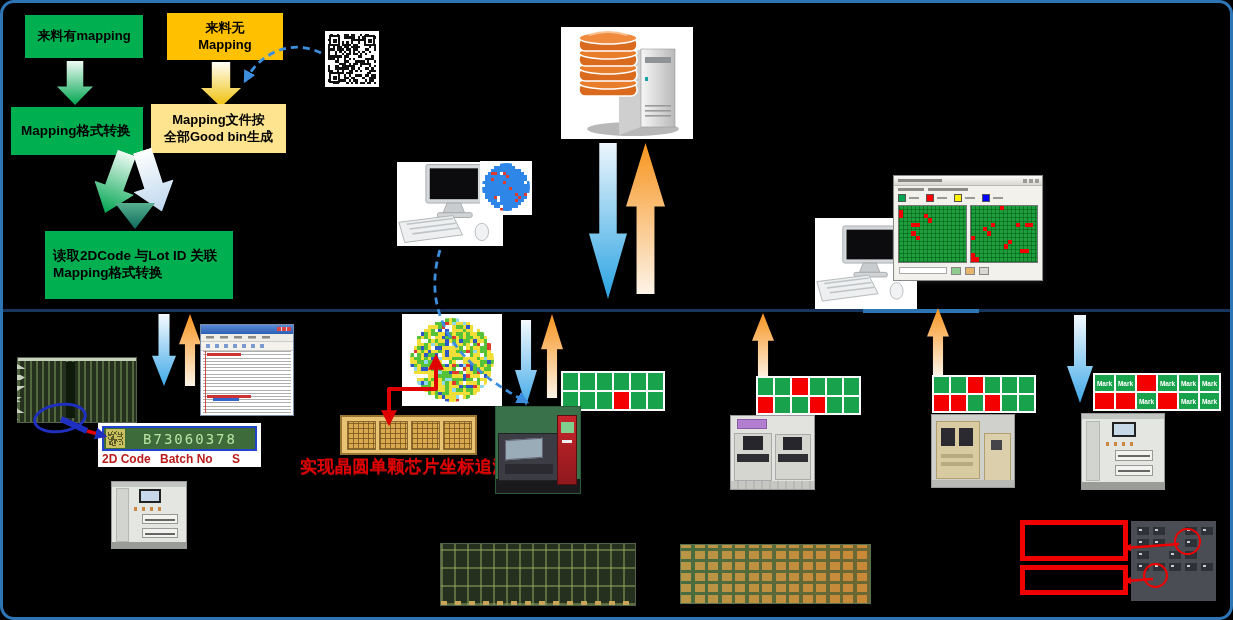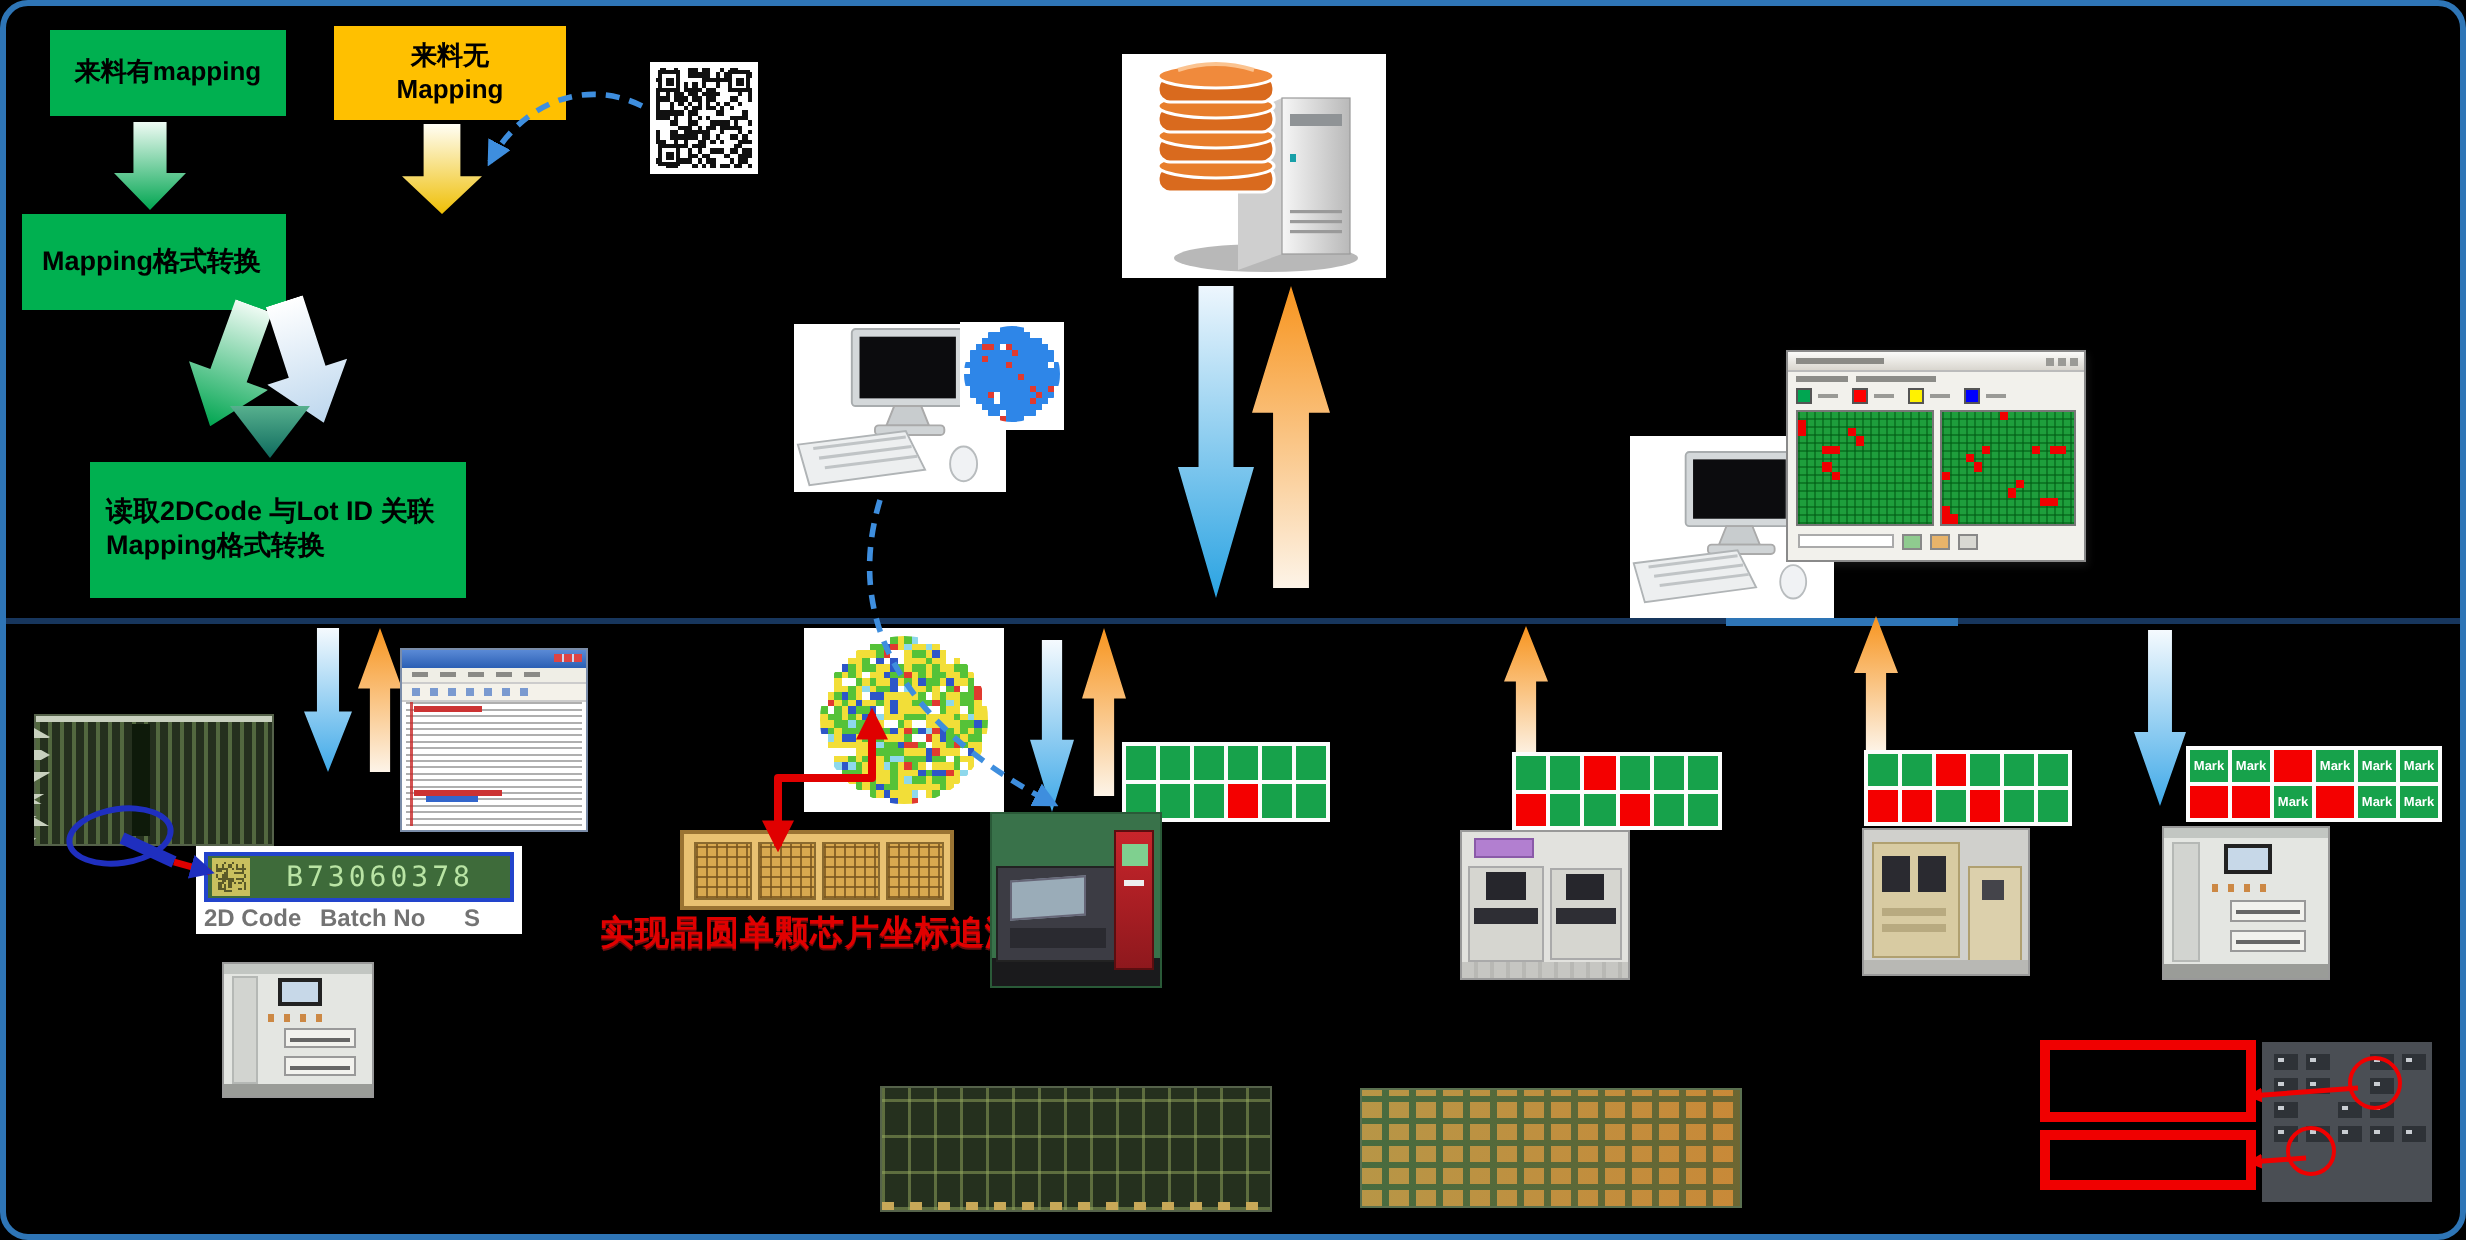--- a/index.html
+++ b/index.html
@@ -76,20 +76,22 @@
 <body>
 
 <div id="stage">
 
   <div class="abs flowbox gold" style="left:164px;top:10px;width:116px;height:47px;font-size:13px;">来料无
 Mapping</div>
   <div class="abs flowbox green" style="left:22px;top:12px;width:118px;height:43px;font-size:13px;">来料有mapping</div>
   <div class="abs ar-down g-green" style="left:54px;top:58px;width:36px;height:44px;"></div>
   <div class="abs ar-down g-gold" style="left:198px;top:59px;width:40px;height:45px;"></div>
   <div class="abs flowbox green" style="left:8px;top:104px;width:132px;height:48px;font-size:13.5px;justify-content:flex-start;text-align:left;padding-left:10px;">Mapping格式转换</div>
+  <div class="abs flowbox palegold" style="left:148px;top:101px;width:135px;height:49px;font-size:13px;">Mapping文件按
+全部Good bin生成</div>
 
   <div class="abs ar-down g-green" style="left:92px;top:148px;width:42px;height:64px;transform:rotate(20deg);"></div>
   <div class="abs ar-down g-bluepale" style="left:128px;top:146px;width:42px;height:64px;transform:rotate(-18deg);"></div>
   <div class="abs tri-down" style="left:112px;top:200px;width:40px;height:26px;background:linear-gradient(#57B08E,#0E6B5E);"></div>
 
   <div class="abs flowbox green" style="left:42px;top:228px;width:188px;height:68px;font-size:13.5px;justify-content:flex-start;text-align:left;padding:4px 8px;">读取2DCode 与Lot ID 关联
 Mapping格式转换</div>
 
   <div class="abs qrwrap" style="left:322px;top:28px;width:54px;height:56px;">
     <div class="qr" id="qr1" style="grid-template-columns: repeat(21, 1fr);">
@@ -1480,21 +1482,21 @@
             <div></div>
             <div></div>
             <div></div>
             <div></div>
             <div></div>
             <div></div>
           </div>
       </div>
       <div style="flex:1;text-align:center;font-family:'DejaVu Sans Mono',monospace;font-size:14px;letter-spacing:2px;color:#B9E4A4;">B73060378</div>
     </div>
-    <div style="position:absolute;left:4px;bottom:1px;right:0;display:flex;font-size:12px;font-weight:bold;color:#737373;">
+    <div style="position:absolute;left:4px;bottom:1px;right:0;display:flex;font-size:12px;font-weight:bold;color:#b91c1c;">
       <span style="width:58px;">2D Code</span>
       <span style="width:72px;">Batch No</span>
       <span>S</span>
     </div>
   </div>
 
   <div class="abs machine-base" style="left:108px;top:478px;width:76px;height:68px;background:#E4E6E2;">
     <div style="position:absolute;left:0;top:0;width:100%;height:5px;background:#C2C6C2;"></div>
     <div style="position:absolute;left:27px;top:7px;width:22px;height:14px;background:#222;">
         <div style="position:absolute;inset:2px;background:#C7D8E8;"></div>

